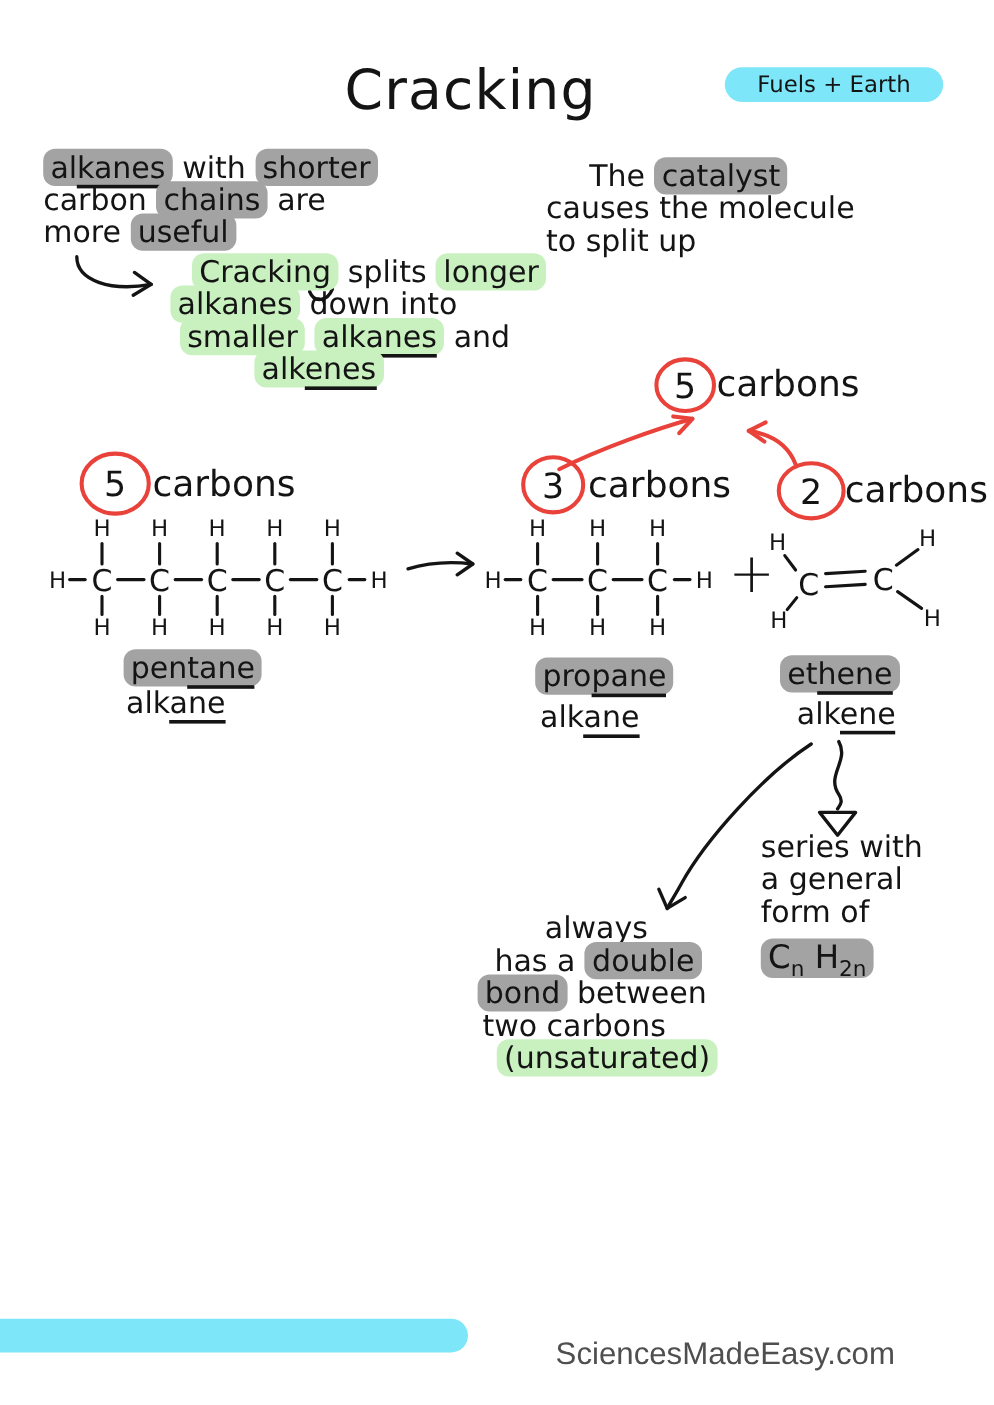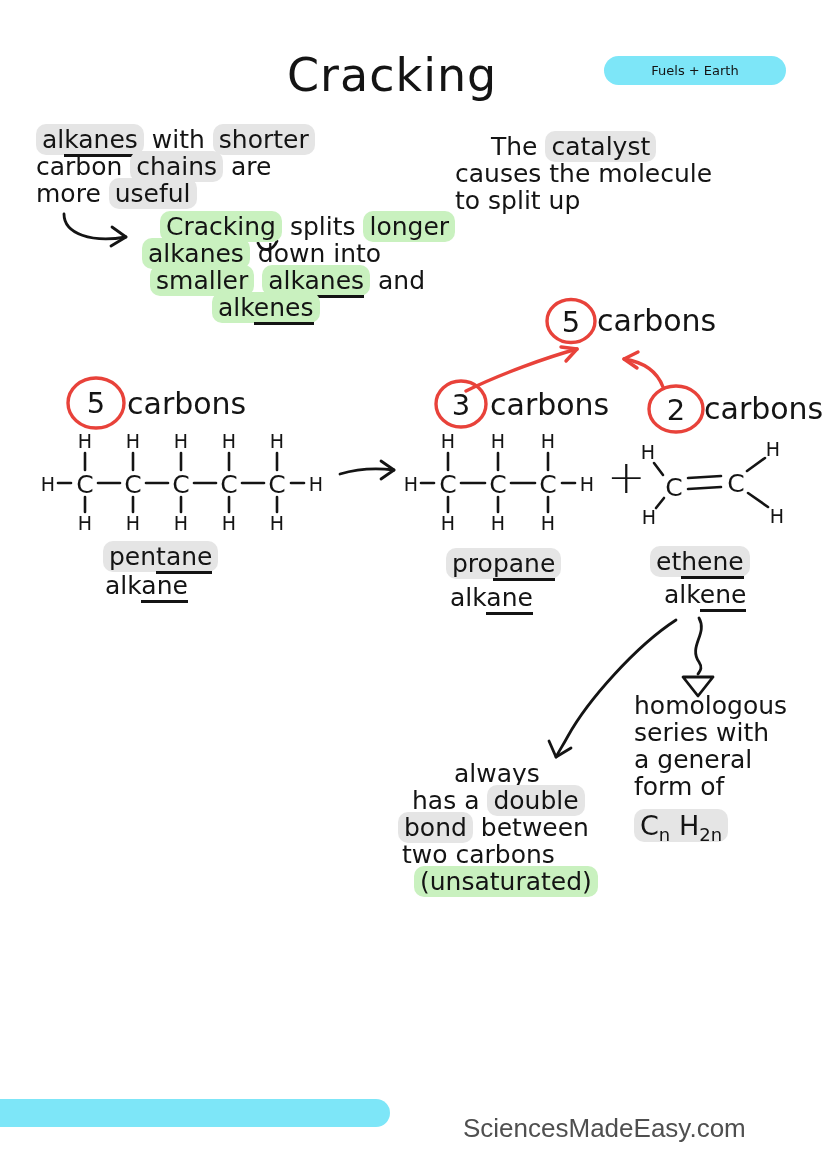--- a/index.html
+++ b/index.html
@@ -6,21 +6,21 @@
   body{width:828px;height:1171px;background:#ffffff;font-family:"DejaVu Sans",sans-serif;color:#141414;}
   .page{position:relative;width:828px;height:1171px;overflow:hidden;background:#fff;}
   .abs{position:absolute;white-space:nowrap;}
   svg.ink-layer{position:absolute;left:0;top:0;}
 
   .pill{position:absolute;background:#7de6f8;border-radius:16px;display:flex;align-items:center;justify-content:center;font-size:20px;}
   .title{position:absolute;font-size:46px;letter-spacing:1px;font-weight:500;}
 
   .hand{font-size:25px;line-height:27px;}
   .hand div{white-space:nowrap;}
-  .hp{background:#e5e5e5;border-radius:10px;padding:1px 6px;}
+  .hp{background:#a3a3a3;border-radius:10px;padding:1px 6px;}
   .hg{background:#c9f1bf;border-radius:10px;padding:1px 6px;}
   .u{border-bottom:3px solid #141414;padding-bottom:0px;}
   .big{font-size:30px;}
   .circnum{position:absolute;width:34px;text-align:center;font-size:29px;}
   .label-lines div{white-space:nowrap;}
   .formula{font-size:27px;}
   .formula sub{font-size:18px;}
   .watermark{position:absolute;font-family:"Liberation Sans",sans-serif;font-size:26px;color:#4f4f4f;}
   .footbar{position:absolute;left:0;top:1099px;width:390px;height:28px;background:#7de6f8;border-radius:0 14px 14px 0;}
 </style>
@@ -121,21 +121,21 @@
         <line x1="664" y1="498" x2="656" y2="508" stroke="#141414" stroke-width="2.6" stroke-linecap="round"></line>
         <text x="649" y="517" text-anchor="middle" dominant-baseline="central" font-size="19" font-family="&quot;DejaVu Sans&quot;,sans-serif" fill="#141414">H</text>
         <line x1="747" y1="471" x2="765" y2="458" stroke="#141414" stroke-width="2.6" stroke-linecap="round"></line>
         <text x="773" y="449" text-anchor="middle" dominant-baseline="central" font-size="19" font-family="&quot;DejaVu Sans&quot;,sans-serif" fill="#141414">H</text>
         <line x1="748" y1="493" x2="768" y2="507" stroke="#141414" stroke-width="2.6" stroke-linecap="round"></line>
         <text x="777" y="516" text-anchor="middle" dominant-baseline="central" font-size="19" font-family="&quot;DejaVu Sans&quot;,sans-serif" fill="#141414">H</text>
       </g>
   </svg>
 
   <div class="title abs" style="left:287px;top:48px;">Cracking</div>
-  <div class="pill" style="left:604px;top:56px;width:182px;height:29px;font-size:13px;">
+  <div class="pill" style="left:604px;top:56px;width:182px;height:29px;font-size:19px;">
     <span>Fuels + Earth</span>
   </div>
 
   <div class="abs hand" style="left:36px;top:126px;">
     <div><span class="hp"><span>al</span><span class="u">kanes</span></span><span> with </span><span class="hp">shorter</span></div>
     <div><span>carbon </span><span class="hp">chains</span><span> are</span></div>
     <div><span>more </span><span class="hp">useful</span></div>
   </div>
 
   <div class="abs hand" style="left:455px;top:133px;">
@@ -172,21 +172,20 @@
   <div class="abs hand" style="left:446px;top:550px;">
     <div><span class="hp"><span>pro</span><span class="u">pane</span></span></div>
     <div style="margin-top:7px;margin-left:4px;"><span>alk</span><span class="u">ane</span></div>
   </div>
   <div class="abs hand" style="left:650px;top:548px;">
     <div><span class="hp"><span>et</span><span class="u">hene</span></span></div>
     <div style="margin-top:6px;margin-left:14px;"><span>alk</span><span class="u">ene</span></div>
   </div>
 
   <div class="abs hand label-lines" style="left:634px;top:692px;">
-    <div>homologous</div>
     <div>series with</div>
     <div>a general</div>
     <div>form of</div>
     <div style="margin-top:12px;"><span class="hp formula"><span>C</span><sub>n</sub> <span>H</span><sub>2n</sub></span></div>
   </div>
 
   <div class="abs hand label-lines" style="left:398px;top:760px;">
     <div style="margin-left:56px;">always</div>
     <div style="margin-left:14px;"><span>has a </span><span class="hp">double</span></div>
     <div><span class="hp">bond</span><span> between</span></div>

